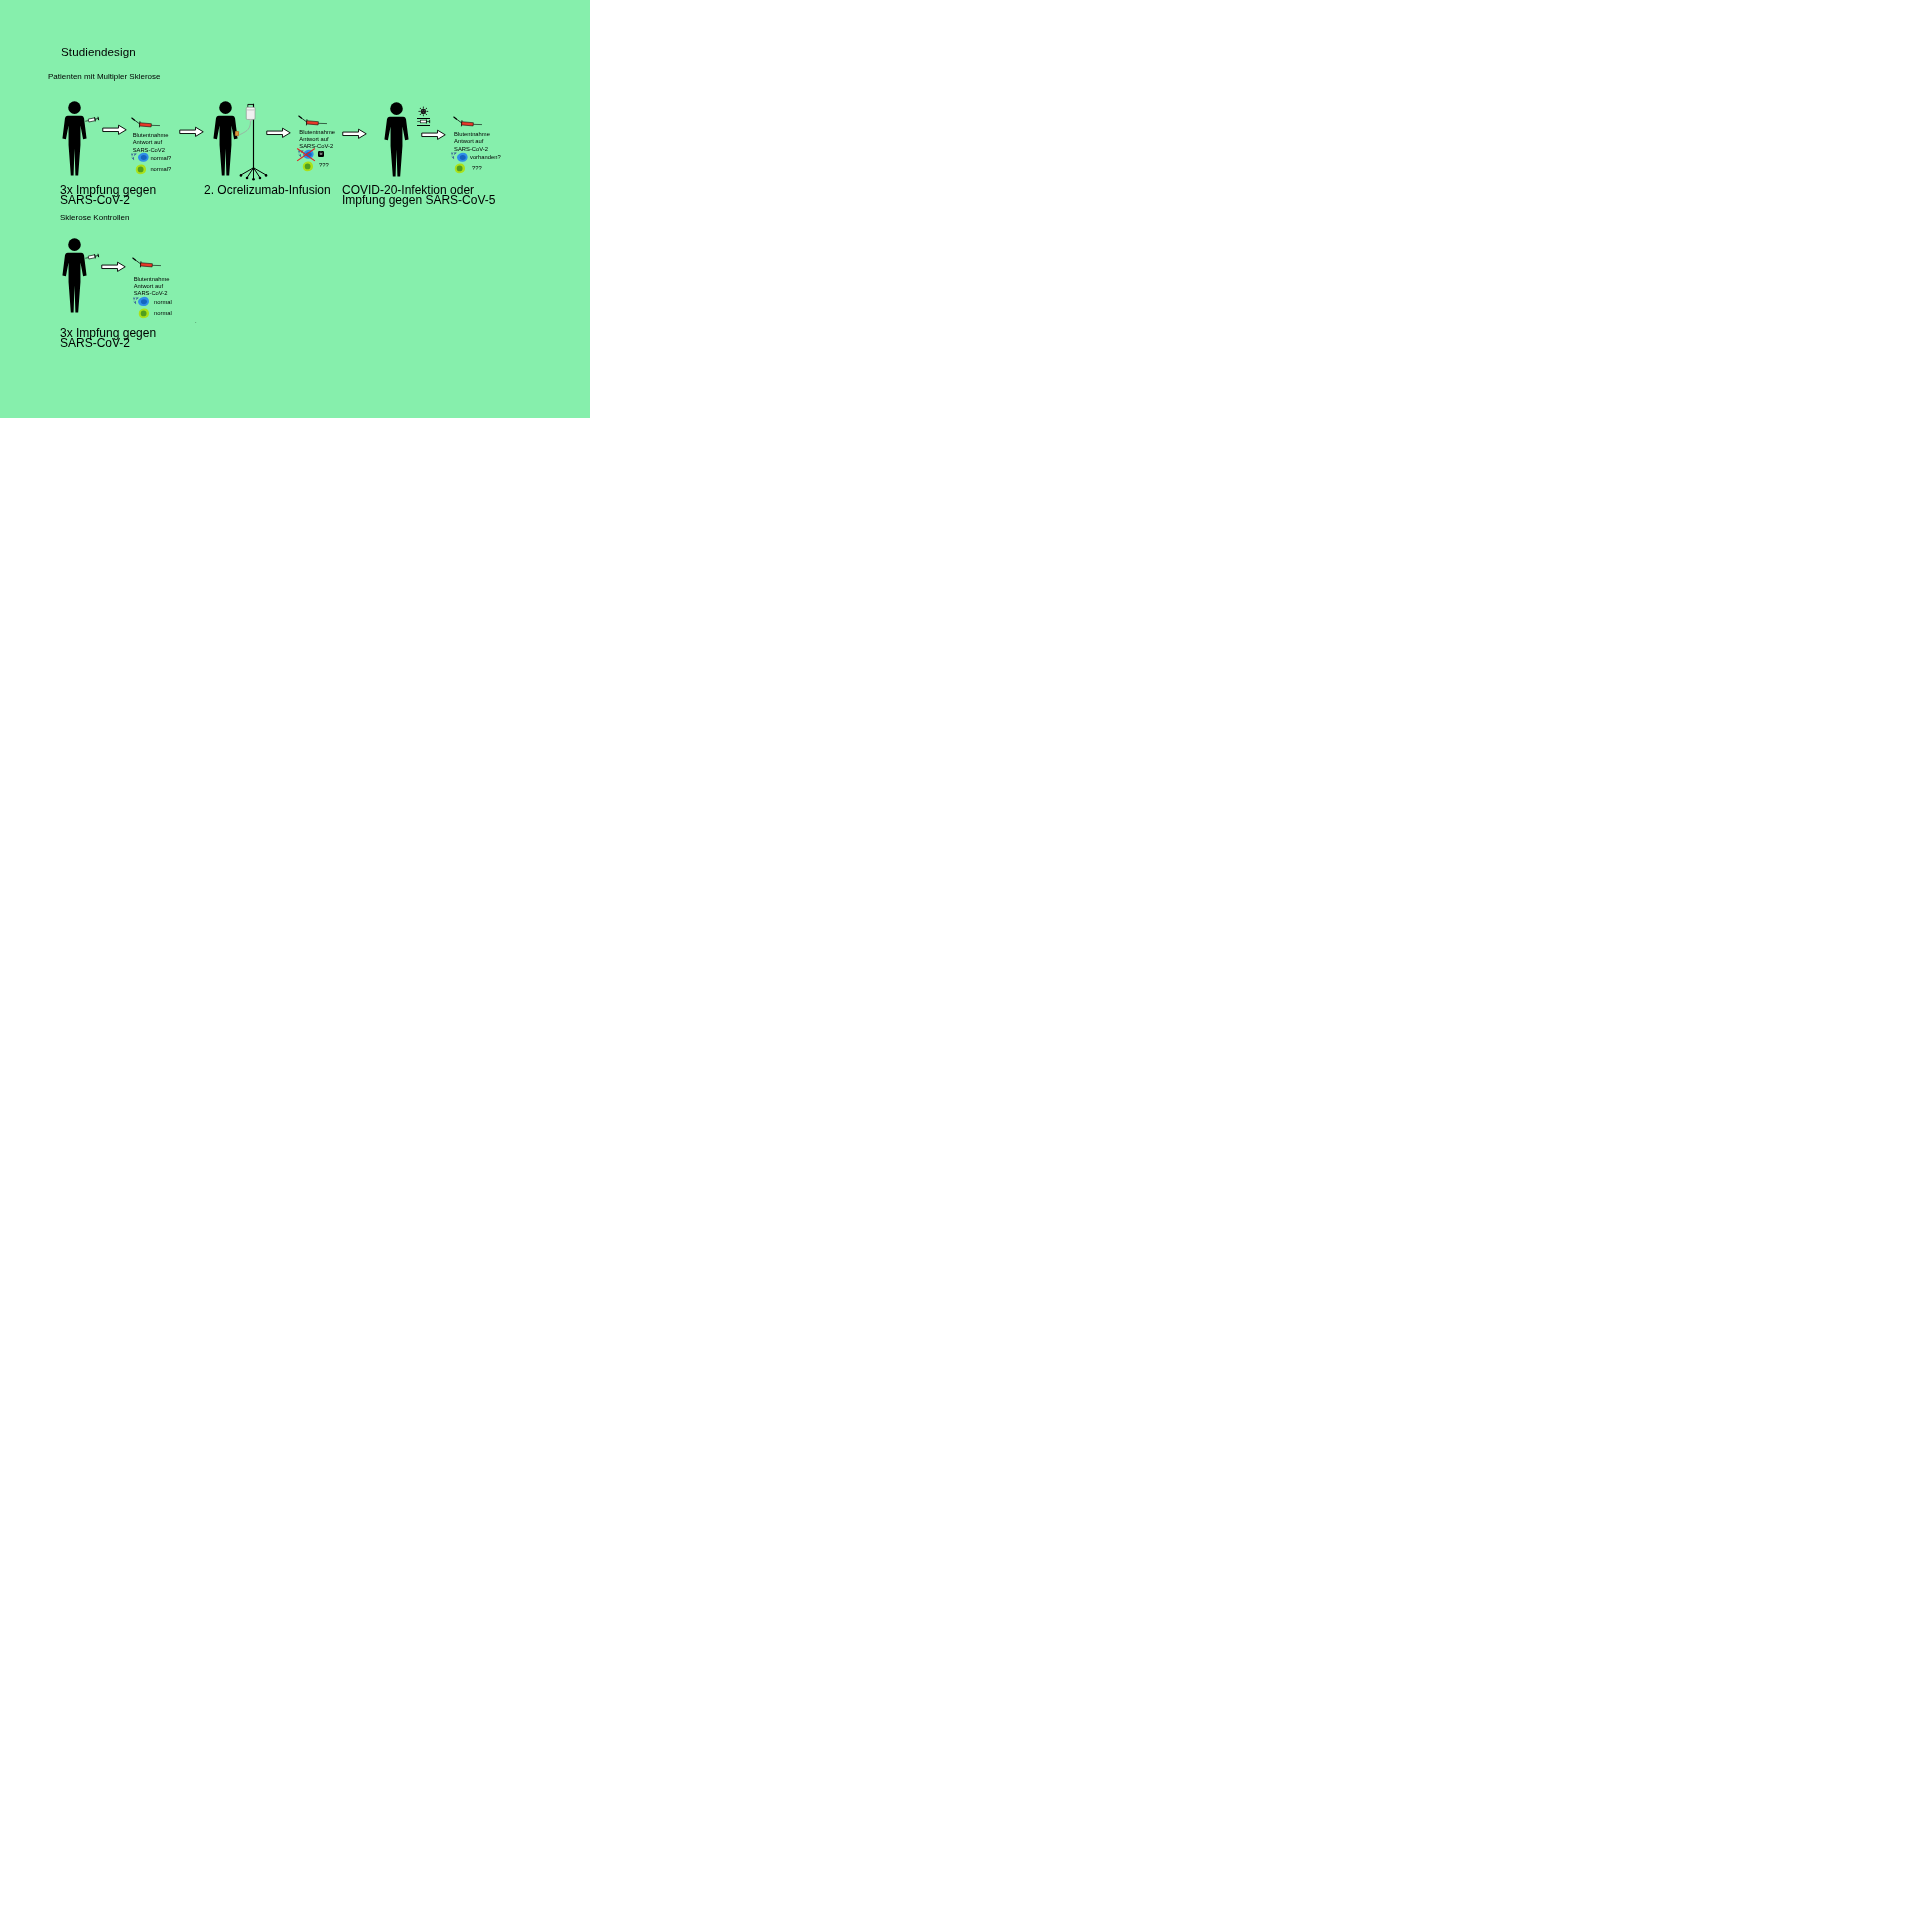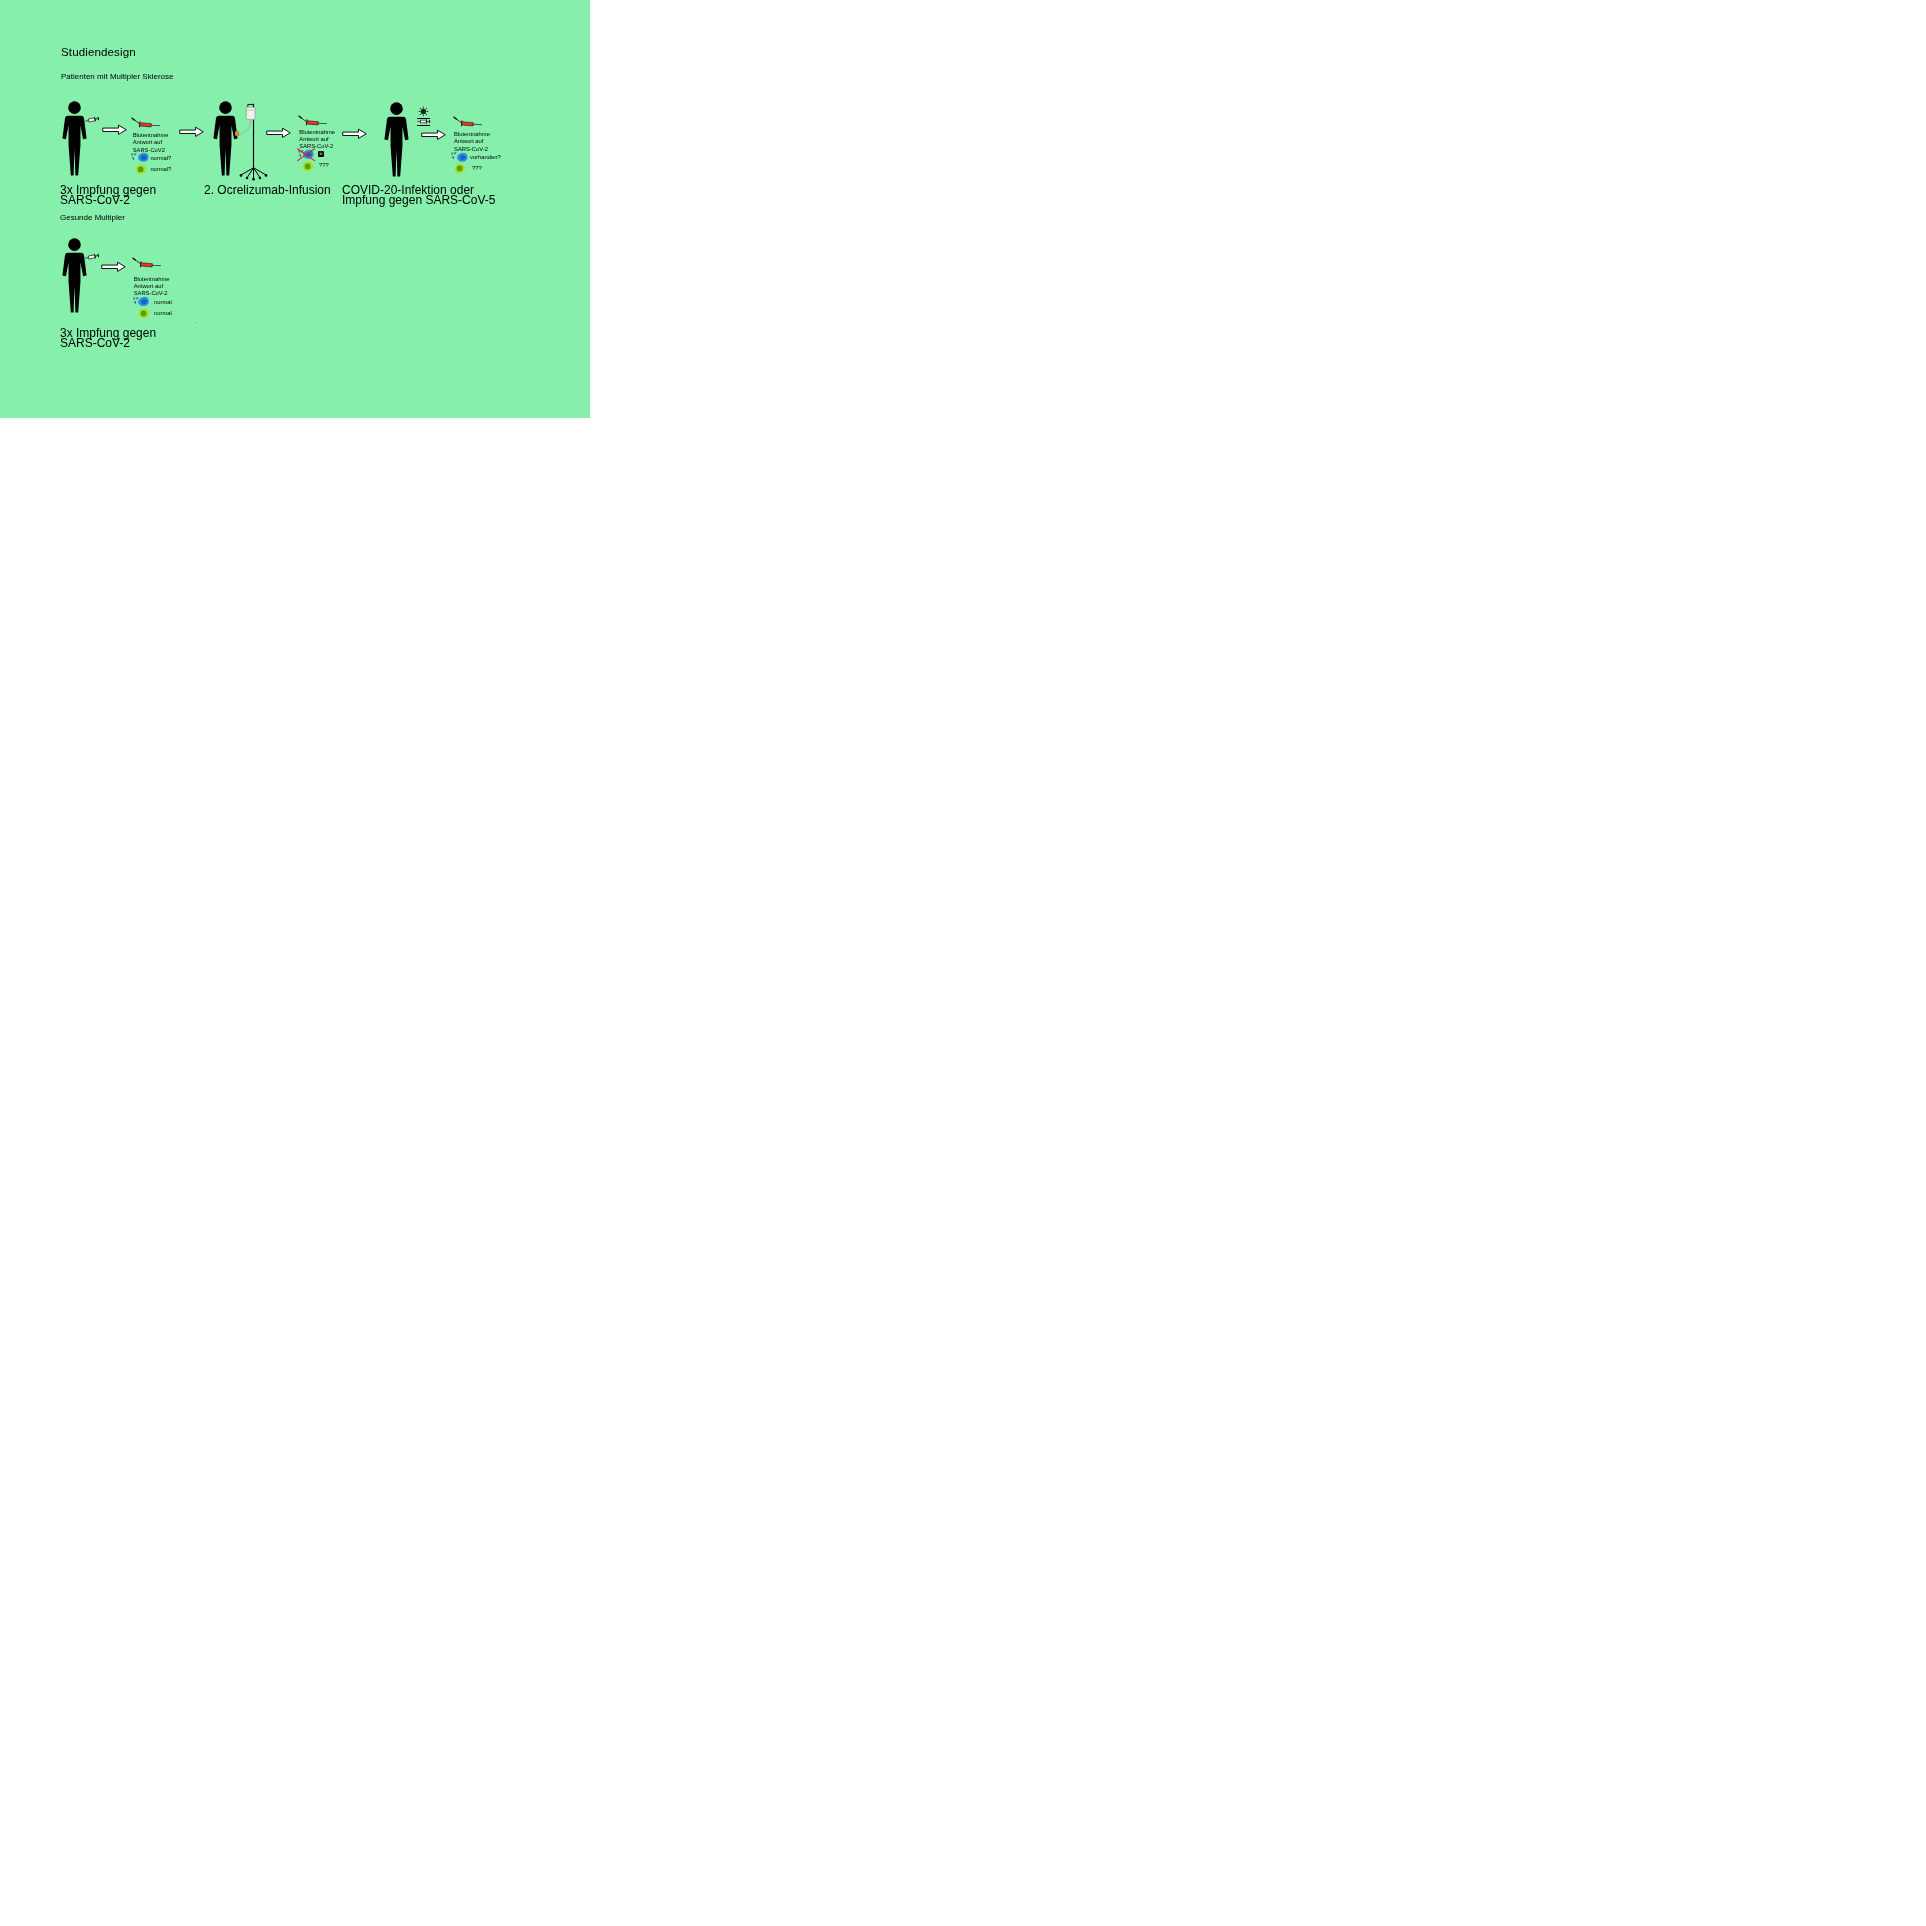--- a/index.html
+++ b/index.html
@@ -118,21 +118,21 @@
           <circle cx="63" cy="209" r="3.4"></circle>
         <circle cx="79" cy="202" r="3.4"></circle>
       </g>
     </symbol>
   </defs>
 </svg>
 
 <div class="canvas">
 
   <div class="abs title" style="left:61px;top:45px">Studiendesign</div>
-  <div class="abs section-heading" style="left:61px;top:72px">Patienten mit Multipler Sklerose</div>
+  <div class="abs section-heading" style="left:48px;top:72px">Patienten mit Multipler Sklerose</div>
 
   <div class="abs" style="left:58px;top:101px;width:33px;height:77px">
     <svg class="icon" viewBox="0 0 90 220">
         <use href="#sym-person"></use>
       </svg>
   </div>
   <div class="abs" style="left:85px;top:117px;width:15.4px;height:5.4px;transform:rotate(-12deg)">
     <svg class="icon" viewBox="0 0 40 14">
         <use href="#sym-syringe-small"></use>
       </svg>
@@ -298,21 +298,21 @@
     </div>
     <span class="cell-label" style="left:19px;top:39px">vorhanden?</span>
     <div style="left:3.1px;top:48px;width:11.6px;height:10.8px">
       <svg class="icon" viewBox="0 0 32 30">
           <use href="#sym-tcell"></use>
         </svg>
     </div>
     <span class="cell-label" style="left:21px;top:50px">???</span>
   </div>
 
-  <div class="abs section-heading" style="left:60px;top:213px">Gesunde Multipler</div>
+  <div class="abs section-heading" style="left:60px;top:213px">Sklerose Kontrollen</div>
 
   <div class="abs" style="left:58px;top:238px;width:33px;height:77px">
     <svg class="icon" viewBox="0 0 90 220">
         <use href="#sym-person"></use>
       </svg>
   </div>
   <div class="abs" style="left:85px;top:254px;width:15.4px;height:5.4px;transform:rotate(-12deg)">
     <svg class="icon" viewBox="0 0 40 14">
         <use href="#sym-syringe-small"></use>
       </svg>

